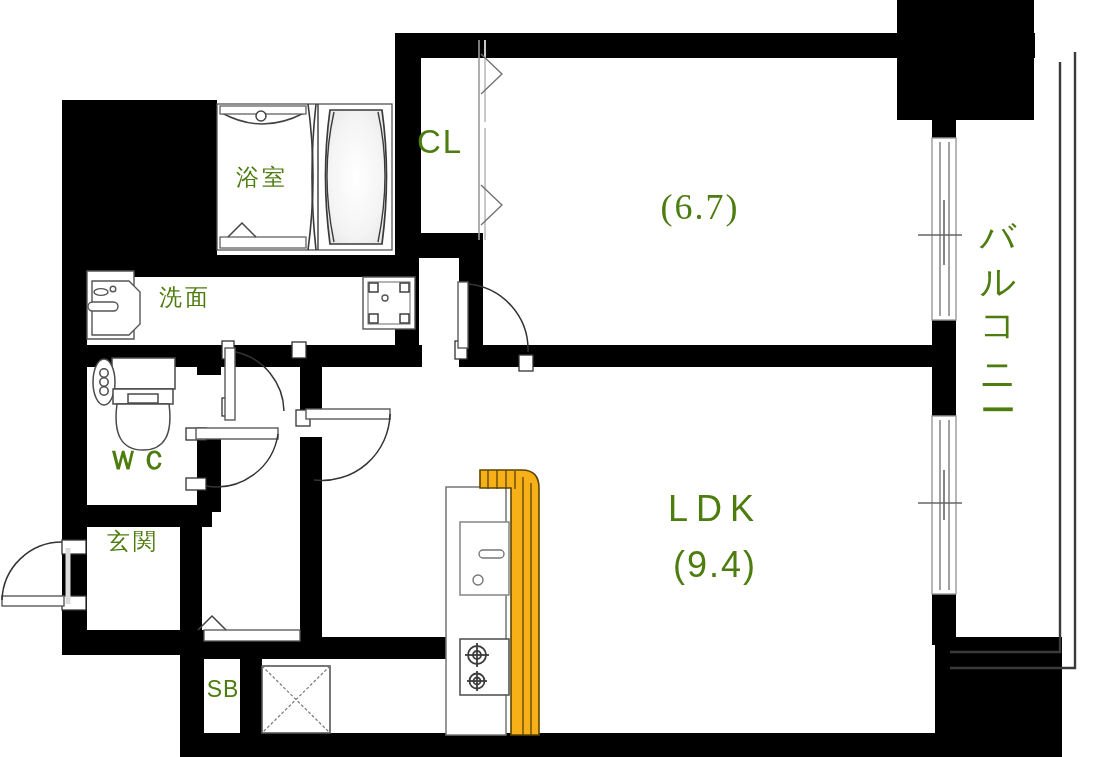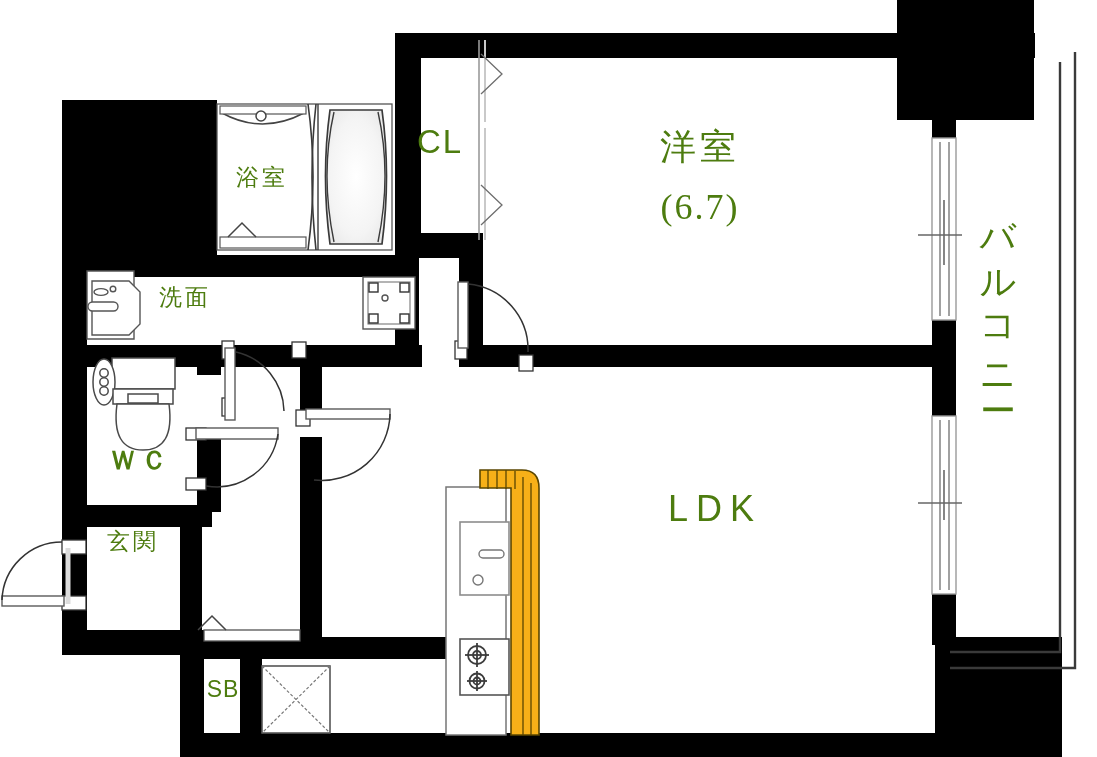--- a/index.html
+++ b/index.html
@@ -215,24 +215,24 @@
     <rect x="306" y="409" width="84" height="10" fill="#ffffff" stroke="#5a5a5a" stroke-width="1.4"></rect>
     <path d="M390 414 A68 68 0 0 1 314 480" fill="none" stroke="#333" stroke-width="1.5"></path>
   </g>
 
   <g>
     <rect x="204" y="630" width="96" height="11" fill="#ffffff" stroke="#555" stroke-width="1.3"></rect>
     <path d="M198 630 l14 -14 l14 14" fill="none" stroke="#444" stroke-width="1.5"></path>
   </g>
 </svg>
 
-<div class="lbl rm-name" style="left:600px;top:128px;width:200px;">洋室</div>
 <div class="lbl rm-area" style="left:600px;top:188px;width:200px;font-family:Liberation Serif, serif;">(6.7)</div>
 
 <div class="lbl en rm-name" style="left:615px;top:490px;width:200px;letter-spacing:8px;">LDK</div>
+<div class="lbl en rm-area" style="left:615px;top:546px;width:200px;">(9.4)</div>
 
 <div class="lbl rm-sm" style="left:212px;top:165px;width:100px;">浴室</div>
 
 <div class="lbl rm-sm" style="left:145px;top:285px;width:80px;">洗面</div>
 
 <div class="lbl en rm-wc" style="left:100px;top:446px;width:82px;">ＷＣ</div>
 
 <div class="lbl rm-sm" style="left:96px;top:529px;width:74px;">玄関</div>
 
 <div class="lbl en rm-cl" style="left:404px;top:124px;width:72px;">CL</div>

